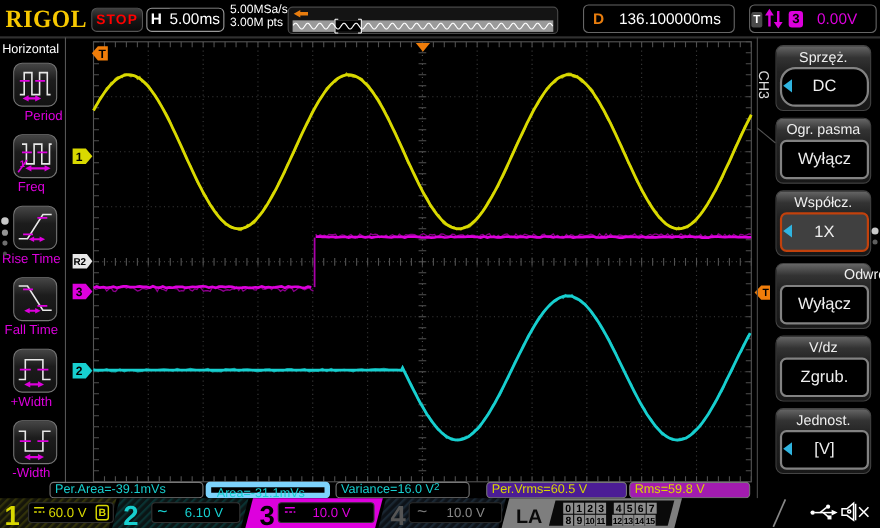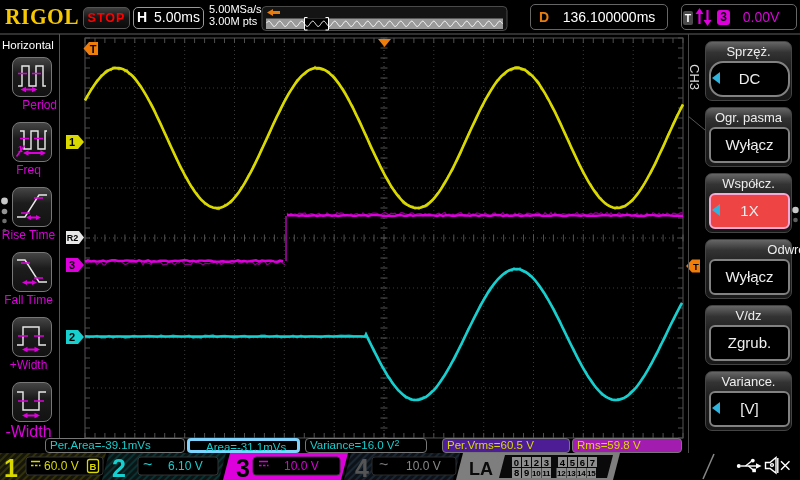--- a/index.html
+++ b/index.html
@@ -146,57 +146,57 @@
   </svg>
 <div class="abs" style="left:0px;top:358px;width:57px;text-align:center;font-size:12px;color:#dd00dd;white-space:nowrap">+Width</div>
 <div class="abs" style="left:12px;top:382px;width:40px;height:40px;border-radius:8px;border:1px solid #777;background:linear-gradient(#454545,#1c1c1c 40%,#121212)"></div>
 <svg class="abs" style="left:12px;top:382px" width="40" height="40" viewBox="0 0 40 40">
     <polyline points="5,10 11,10 11,28 27,28 27,10 34,10" fill="none" stroke="#e8e8e8" stroke-width="1.45"></polyline>
     <path d="M6 19h10M22 19h10" stroke="#dd00dd" stroke-width="1.6"></path>
     <path d="M14 33.5h10" stroke="#dd00dd" stroke-width="2"></path>
     <polygon points="10,33.5 15.5,30.7 15.5,36.3" fill="#dd00dd"></polygon>
     <polygon points="28,33.5 22.5,30.7 22.5,36.3" fill="#dd00dd"></polygon>
   </svg>
-<div class="abs" style="left:0px;top:423px;width:57px;text-align:center;font-size:16px;color:#dd00dd;white-space:nowrap">-Width</div>
+<div class="abs" style="left:0px;top:423px;width:57px;text-align:center;font-size:12px;color:#dd00dd;white-space:nowrap">-Width</div>
 <svg class="abs" style="left:0;top:195px" width="10" height="42">
   <circle cx="4.5" cy="6" r="3.4" fill="#c8c8c8"></circle>
   <circle cx="4.5" cy="16.5" r="2.8" fill="#949494"></circle>
   <circle cx="4.5" cy="26" r="2.3" fill="#6f6f6f"></circle>
   <circle cx="4.5" cy="35.5" r="1.8" fill="#4f4f4f"></circle>
 </svg>
 
 <div class="abs" style="left:702px;top:64px;font-size:13px;color:#ddd;transform:rotate(90deg);transform-origin:0 0;white-space:nowrap">CH3</div>
 <div class="abs" style="left:705px;top:41px;width:87px;height:60px;border-radius:7px;background:linear-gradient(#666 0%,#333 18%,#222 40%,#181818 100%);border:1px solid #444"></div>
 <div class="abs" style="left:705px;top:44px;width:87px;text-align:center;font-size:13px;color:#eee;white-space:nowrap">Sprzęż.</div>
 <div class="abs" style="left:709px;top:61px;width:81px;height:36px;border-radius:14px;border:2px solid #828282;background:#000;text-align:center;line-height:32px;font-size:15px;color:#eee">DC</div>
 <div class="abs" style="left:712px;top:72px;width:0;height:0;border-top:6px solid transparent;border-bottom:6px solid transparent;border-right:8px solid #2fb4e0"></div>
 <div class="abs" style="left:705px;top:107px;width:87px;height:60px;border-radius:7px;background:linear-gradient(#666 0%,#333 18%,#222 40%,#181818 100%);border:1px solid #444"></div>
 <div class="abs" style="left:705px;top:110px;width:87px;text-align:center;font-size:13px;color:#eee;white-space:nowrap">Ogr. pasma</div>
 <div class="abs" style="left:709px;top:127px;width:81px;height:36px;border-radius:6px;border:2px solid #828282;background:#000;text-align:center;line-height:32px;font-size:15px;color:#eee">Wyłącz</div>
 <div class="abs" style="left:705px;top:173px;width:87px;height:60px;border-radius:7px;background:linear-gradient(#666 0%,#333 18%,#222 40%,#181818 100%);border:1px solid #444"></div>
 <div class="abs" style="left:705px;top:176px;width:87px;text-align:center;font-size:13px;color:#eee;white-space:nowrap">Współcz.</div>
-<div class="abs" style="left:709px;top:193px;width:81px;height:36px;border-radius:6px;border:2px solid #f9a8d4;background:#ef4444;text-align:center;line-height:32px;font-size:15px;color:#eee">1X</div>
+<div class="abs" style="left:709px;top:193px;width:81px;height:36px;border-radius:6px;border:2px solid #c2410c;background:#404040;text-align:center;line-height:32px;font-size:15px;color:#eee">1X</div>
 <div class="abs" style="left:712px;top:204px;width:0;height:0;border-top:6px solid transparent;border-bottom:6px solid transparent;border-right:8px solid #2fb4e0"></div>
 <div class="abs" style="left:705px;top:239px;width:87px;height:60px;border-radius:7px;background:linear-gradient(#666 0%,#333 18%,#222 40%,#181818 100%);border:1px solid #444"></div>
 <div class="abs" style="left:741px;top:242px;width:101px;text-align:center;font-size:13px;color:#eee;white-space:nowrap">Odwróc.</div>
 <div class="abs" style="left:709px;top:259px;width:81px;height:36px;border-radius:6px;border:2px solid #828282;background:#000;text-align:center;line-height:32px;font-size:15px;color:#eee">Wyłącz</div>
 <div class="abs" style="left:705px;top:305px;width:87px;height:60px;border-radius:7px;background:linear-gradient(#666 0%,#333 18%,#222 40%,#181818 100%);border:1px solid #444"></div>
 <div class="abs" style="left:705px;top:308px;width:87px;text-align:center;font-size:13px;color:#eee;white-space:nowrap">V/dz</div>
 <div class="abs" style="left:709px;top:325px;width:81px;height:36px;border-radius:6px;border:2px solid #828282;background:#000;text-align:center;line-height:32px;font-size:15px;color:#eee">Zgrub.</div>
 <div class="abs" style="left:705px;top:371px;width:87px;height:60px;border-radius:7px;background:linear-gradient(#666 0%,#333 18%,#222 40%,#181818 100%);border:1px solid #444"></div>
-<div class="abs" style="left:705px;top:374px;width:87px;text-align:center;font-size:13px;color:#eee;white-space:nowrap">Variance.</div>
+<div class="abs" style="left:705px;top:374px;width:87px;text-align:center;font-size:13px;color:#eee;white-space:nowrap">Jednost.</div>
 <div class="abs" style="left:709px;top:391px;width:81px;height:36px;border-radius:6px;border:2px solid #828282;background:#000;text-align:center;line-height:32px;font-size:15px;color:#eee">[V]</div>
 <div class="abs" style="left:712px;top:402px;width:0;height:0;border-top:6px solid transparent;border-bottom:6px solid transparent;border-right:8px solid #2fb4e0"></div>
 <svg class="abs" style="left:791px;top:204px" width="9" height="22">
   <circle cx="4.5" cy="6" r="3.2" fill="#c8c8c8"></circle>
   <circle cx="4.5" cy="16" r="2.3" fill="#5f5f5f"></circle>
 </svg>
 
 <div class="abs" style="left:45px;top:438px;width:140px;height:15px;border-radius:4px;border:1px solid #777;background:#000;font-size:11.5px;line-height:13px;padding-left:4px;color:#17cfcf;white-space:nowrap">Per.Area=-39.1mVs</div>
-<div class="abs" style="left:187px;top:438px;width:113px;height:15px;border-radius:4px;border:3px solid #7dd3fc;background:#000;font-size:11.5px;line-height:13px;padding-left:16px;color:#17cfcf;white-space:nowrap">Area=-31.1mVs</div>
+<div class="abs" style="left:187px;top:438px;width:113px;height:15px;border-radius:4px;border:5px solid #7dd3fc;background:#000;font-size:11.5px;line-height:13px;padding-left:5px;color:#17cfcf;white-space:nowrap">Area=-31.1mVs</div>
 <div class="abs" style="left:305px;top:438px;width:122px;height:15px;border-radius:4px;border:1px solid #777;background:#000;font-size:11.5px;line-height:13px;padding-left:4px;color:#17cfcf;white-space:nowrap">Variance=16.0 V<span style="font-size:9px;position:relative;top:-3px">2</span></div>
 <div class="abs" style="left:442px;top:438px;width:128px;height:15px;border-radius:4px;border:1px solid #777;background:#4c1d95;font-size:11.5px;line-height:13px;padding-left:4px;color:#d9d900;white-space:nowrap">Per.Vrms=60.5 V</div>
 <div class="abs" style="left:572px;top:438px;width:110px;height:15px;border-radius:4px;border:1px solid #777;background:#a21caf;font-size:11.5px;line-height:13px;padding-left:4px;color:#d9d900;white-space:nowrap">Rms=59.8 V</div>
 
 <svg class="abs" style="left:0;top:0" width="800" height="480" viewBox="0 0 800 480">
 <defs>
 <pattern id="h1" width="5" height="5" patternUnits="userSpaceOnUse" patternTransform="rotate(45)">
         <rect width="5" height="5" fill="#15150a"></rect>
         <rect width="2" height="5" fill="#32320a"></rect>
       </pattern>

